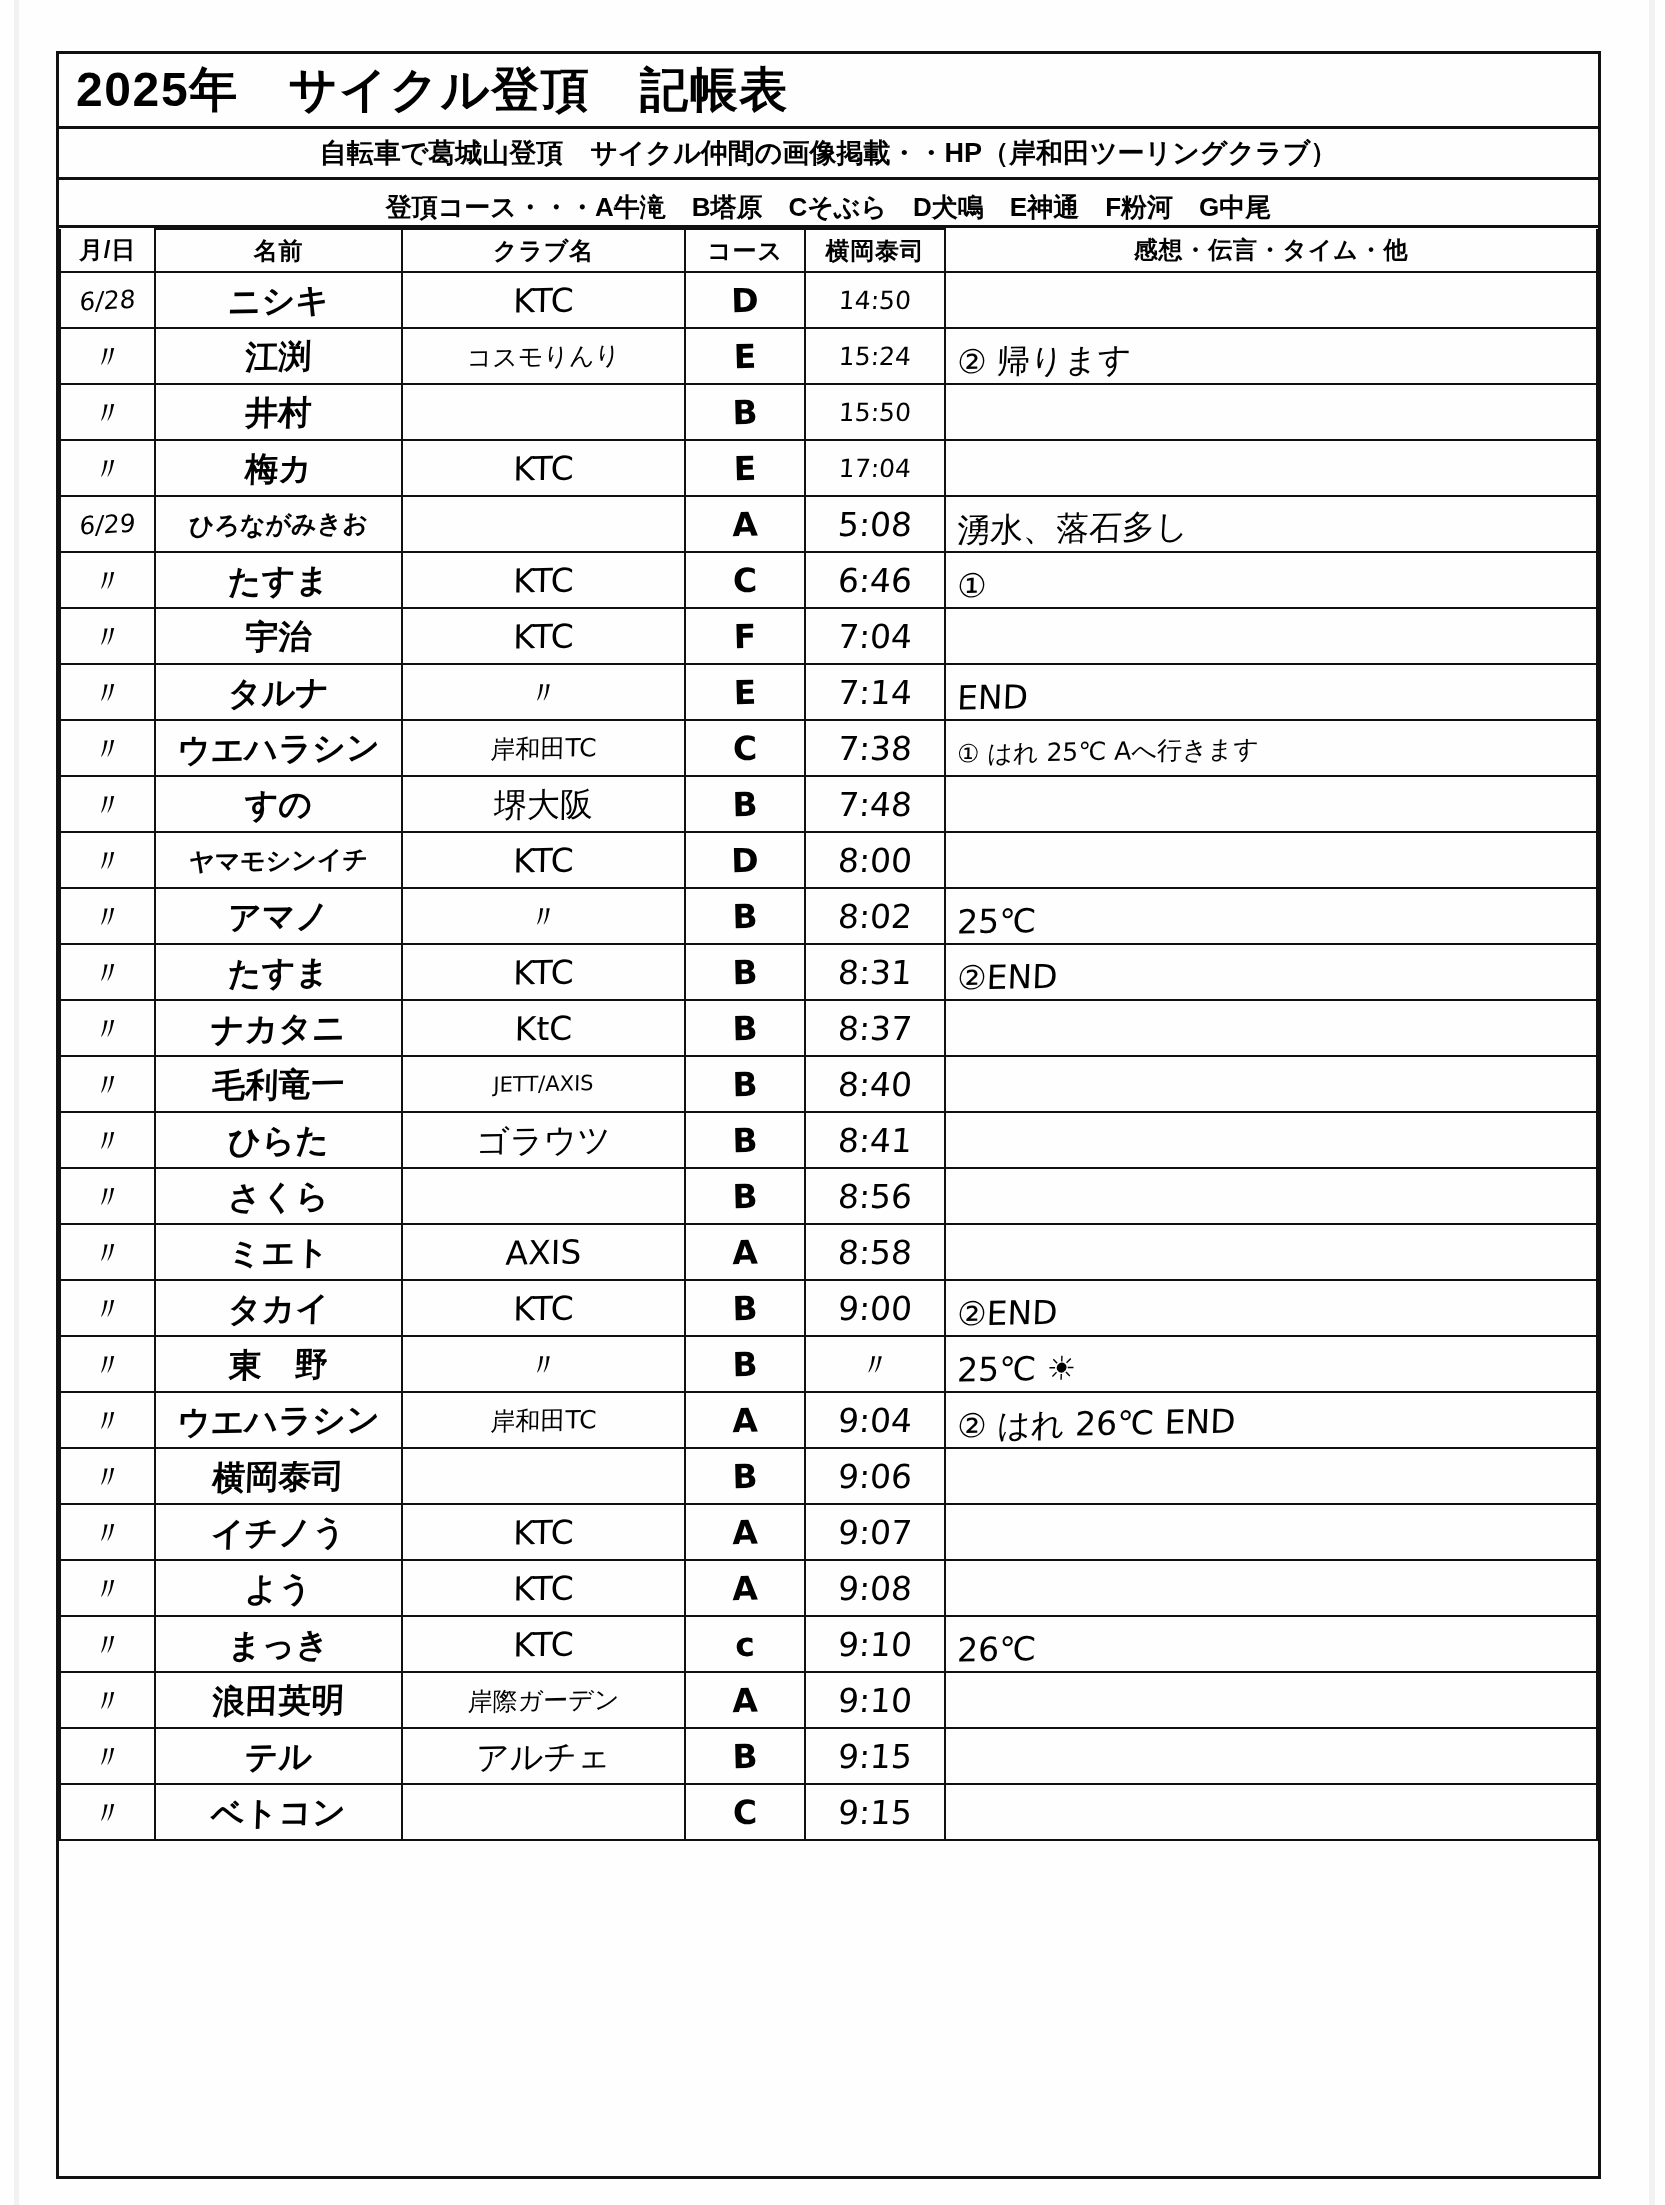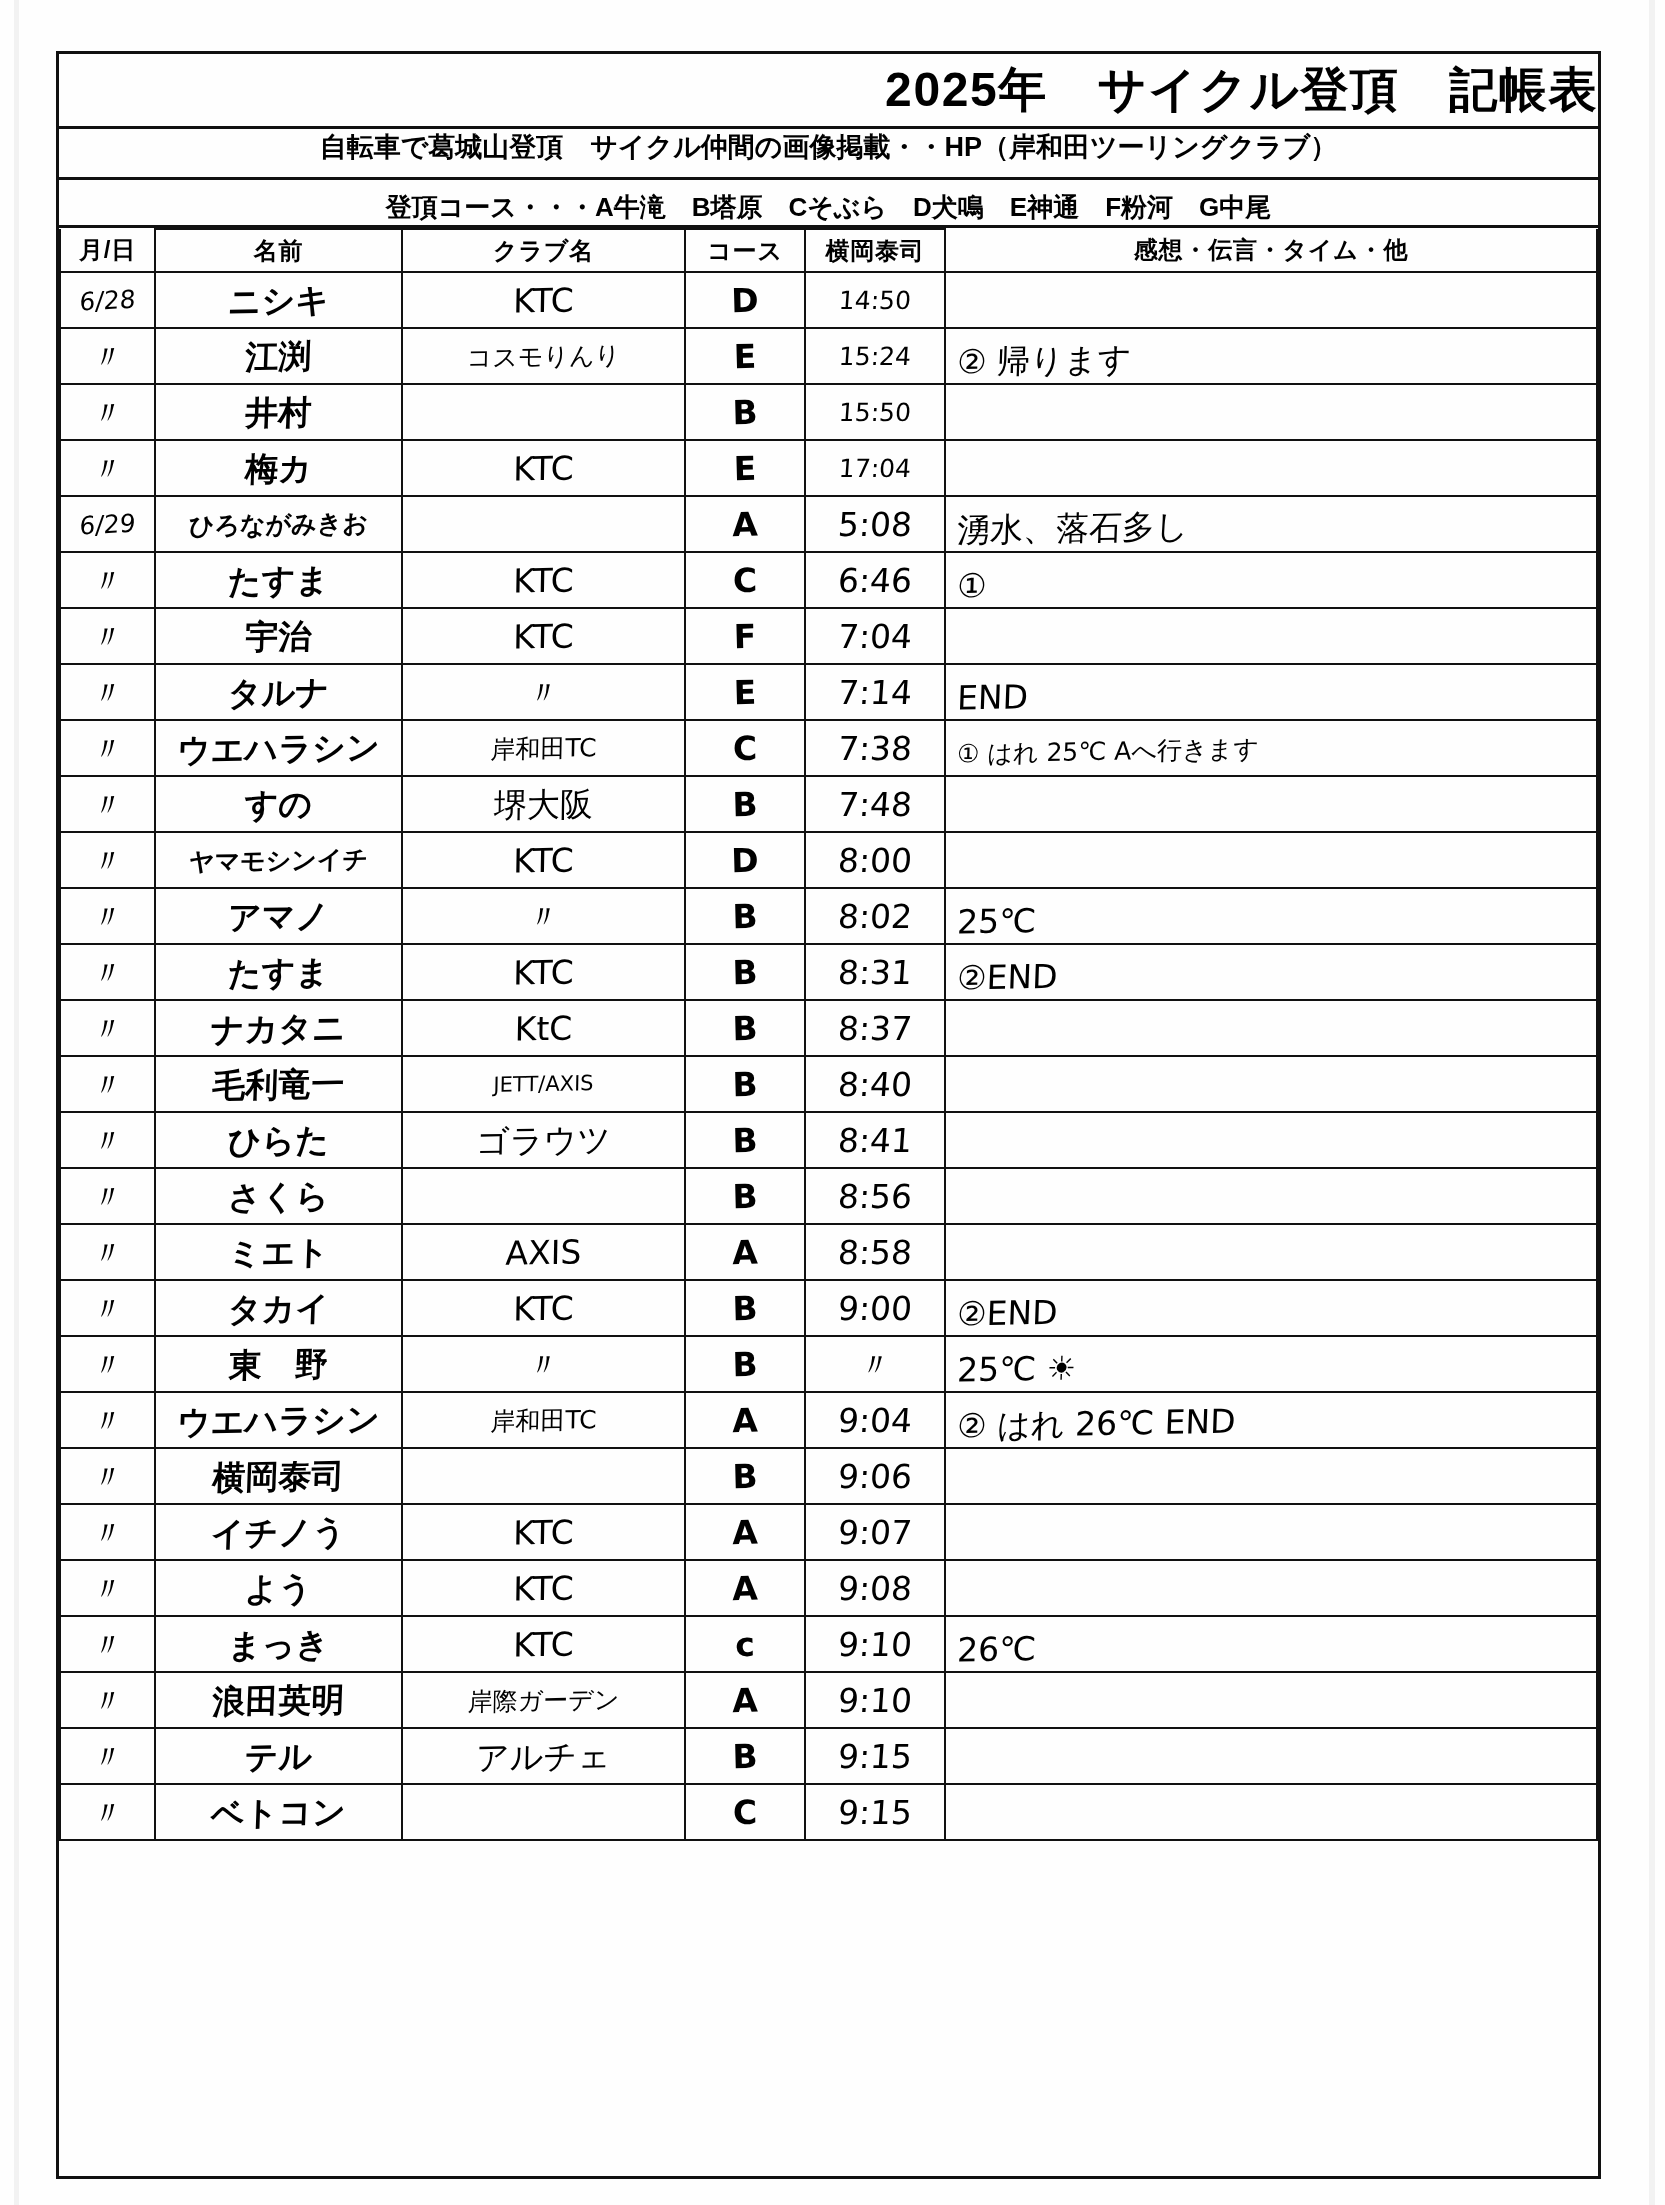--- a/index.html
+++ b/index.html
@@ -32,35 +32,36 @@
     border: 3.9px solid #111;
     box-sizing: border-box;
   }
 
   
   .title-row {
     height: 75px;
     border-bottom: 3.9px solid #111;
     display: flex;
     align-items: center;
-    justify-content: flex-end;
+    justify-content: flex-start;
     box-sizing: border-box;
+    padding-left: 17px;
   }
   .title-text {
     font-size: 48px;
     font-weight: bold;
     letter-spacing: 1.6px;
     white-space: nowrap;
   }
 
   .subtitle-row {
     height: 51px;
     border-bottom: 3.1px solid #111;
     display: flex;
-    align-items: flex-start;
+    align-items: center;
     justify-content: center;
     box-sizing: border-box;
   }
   .subtitle-text {
     font-size: 27px;
     font-weight: bold;
     white-space: nowrap;
   }
 
   .course-row {

